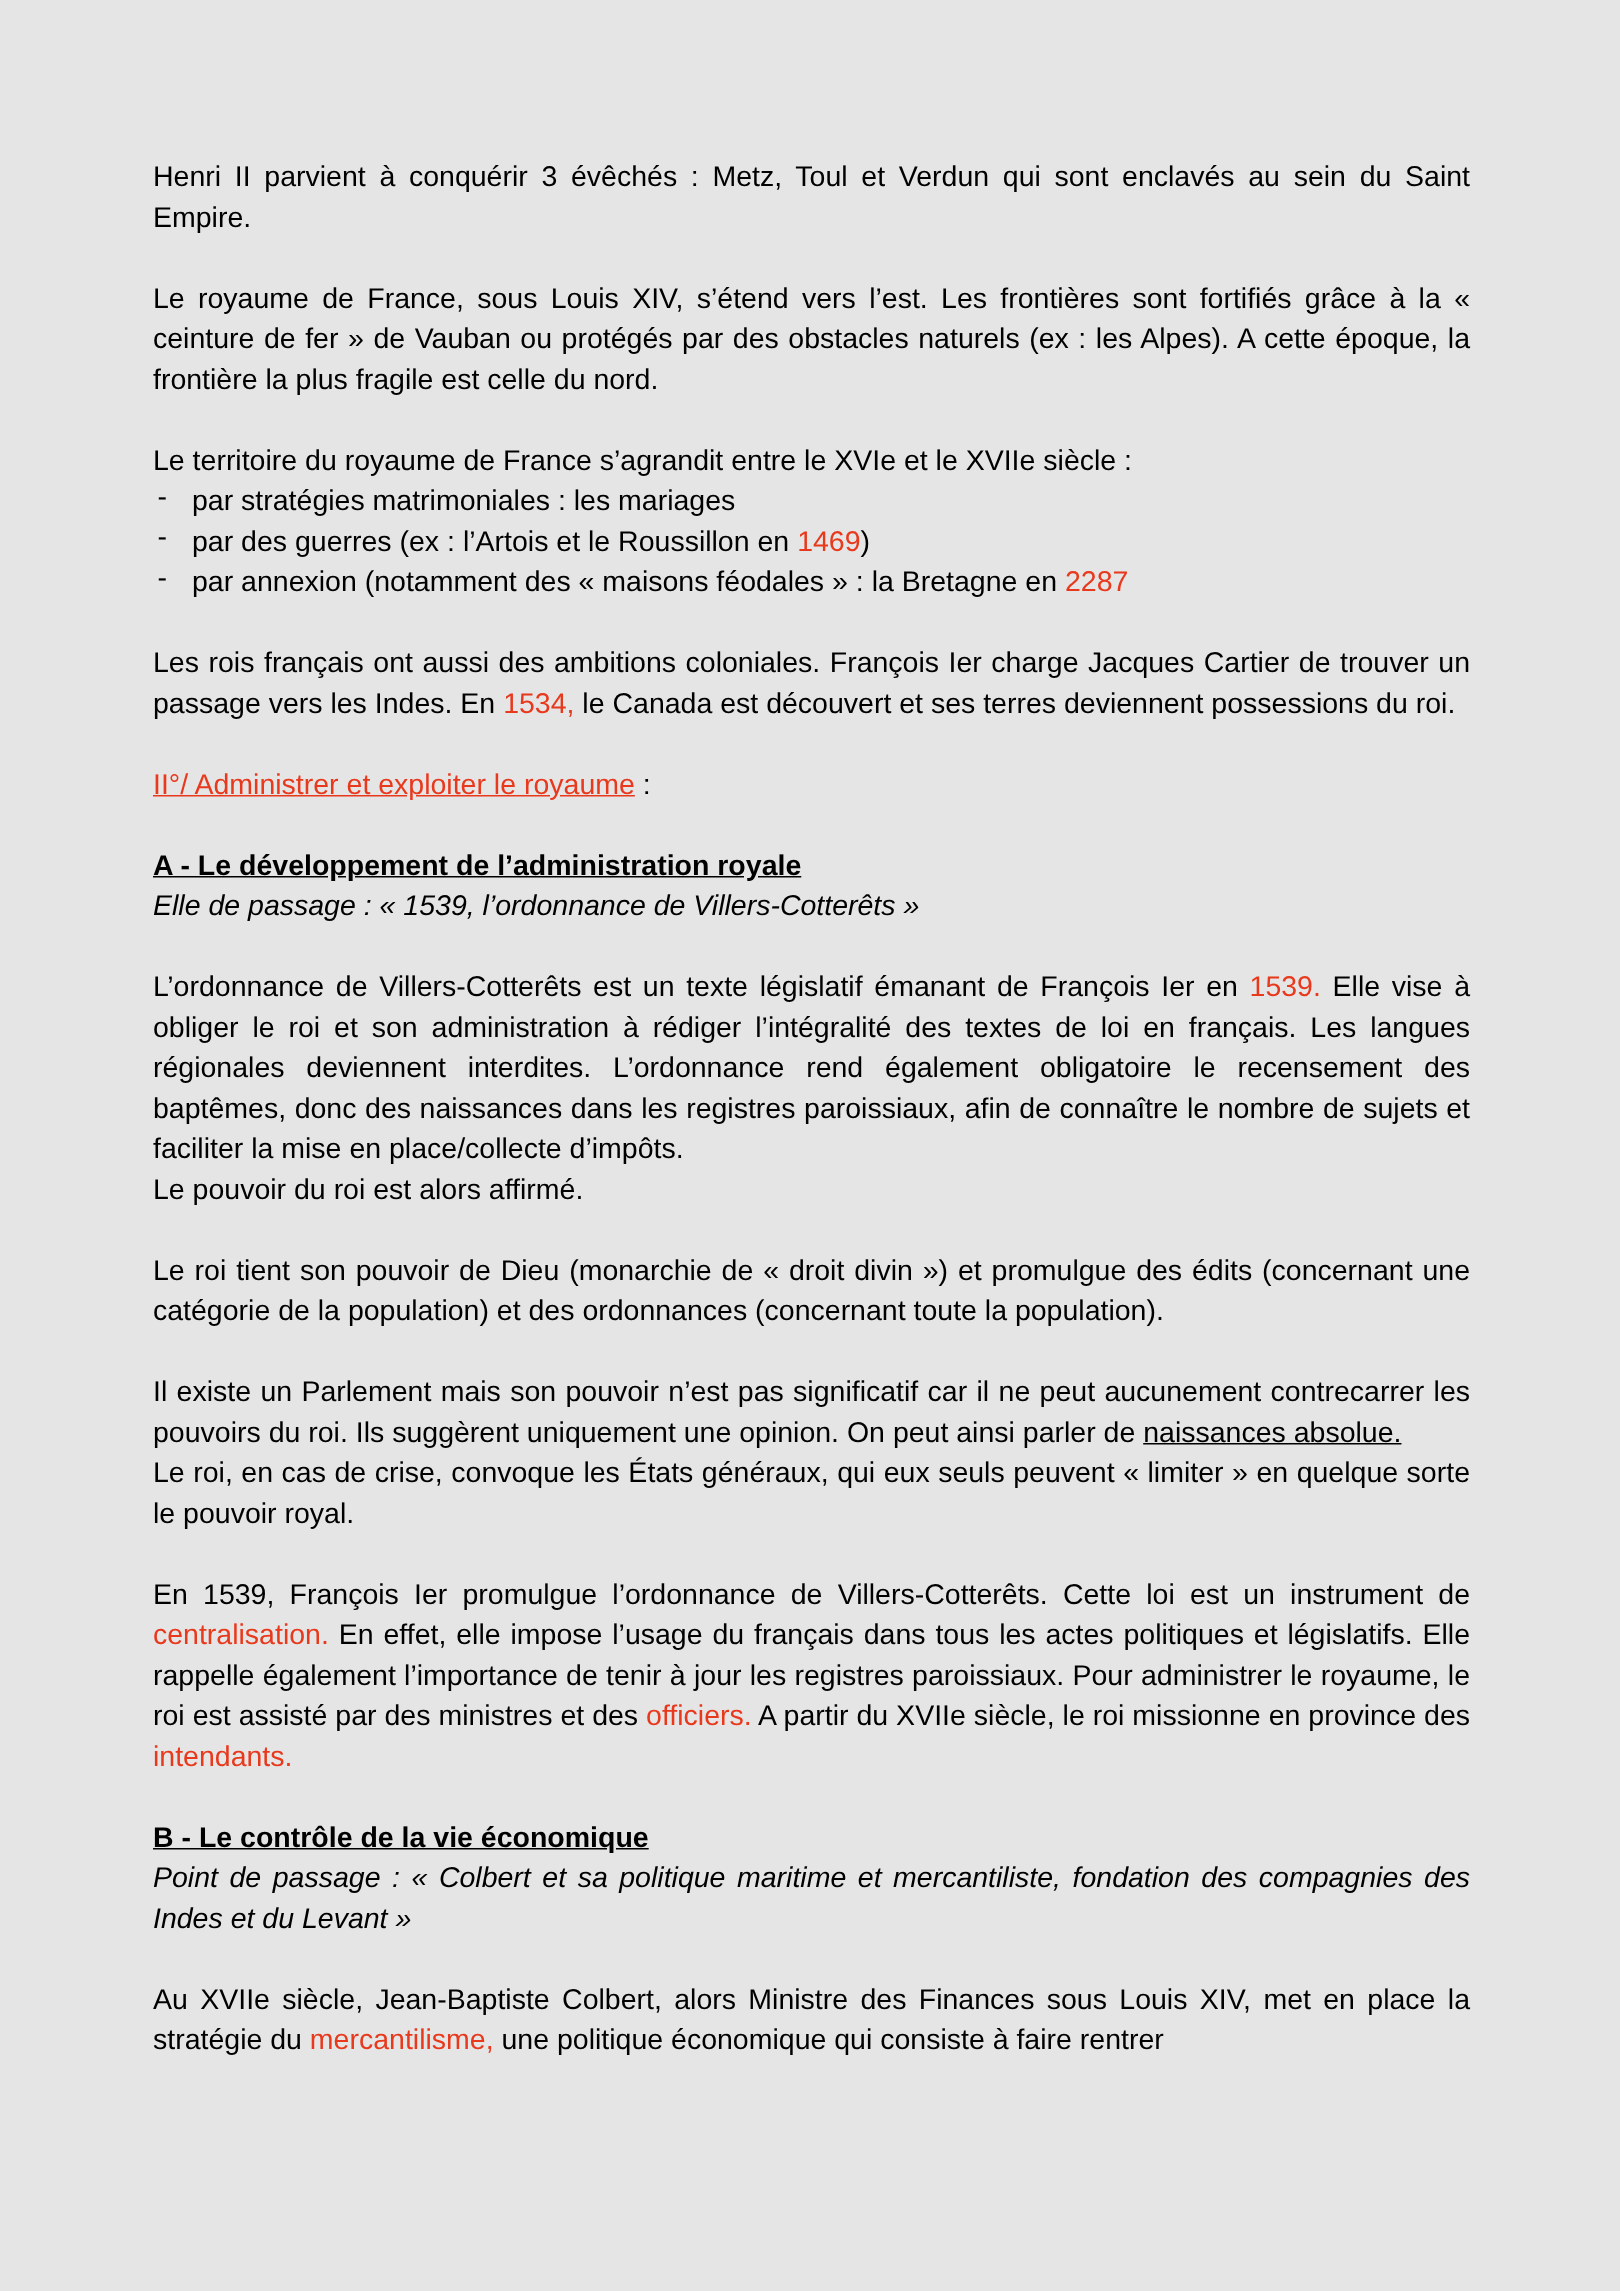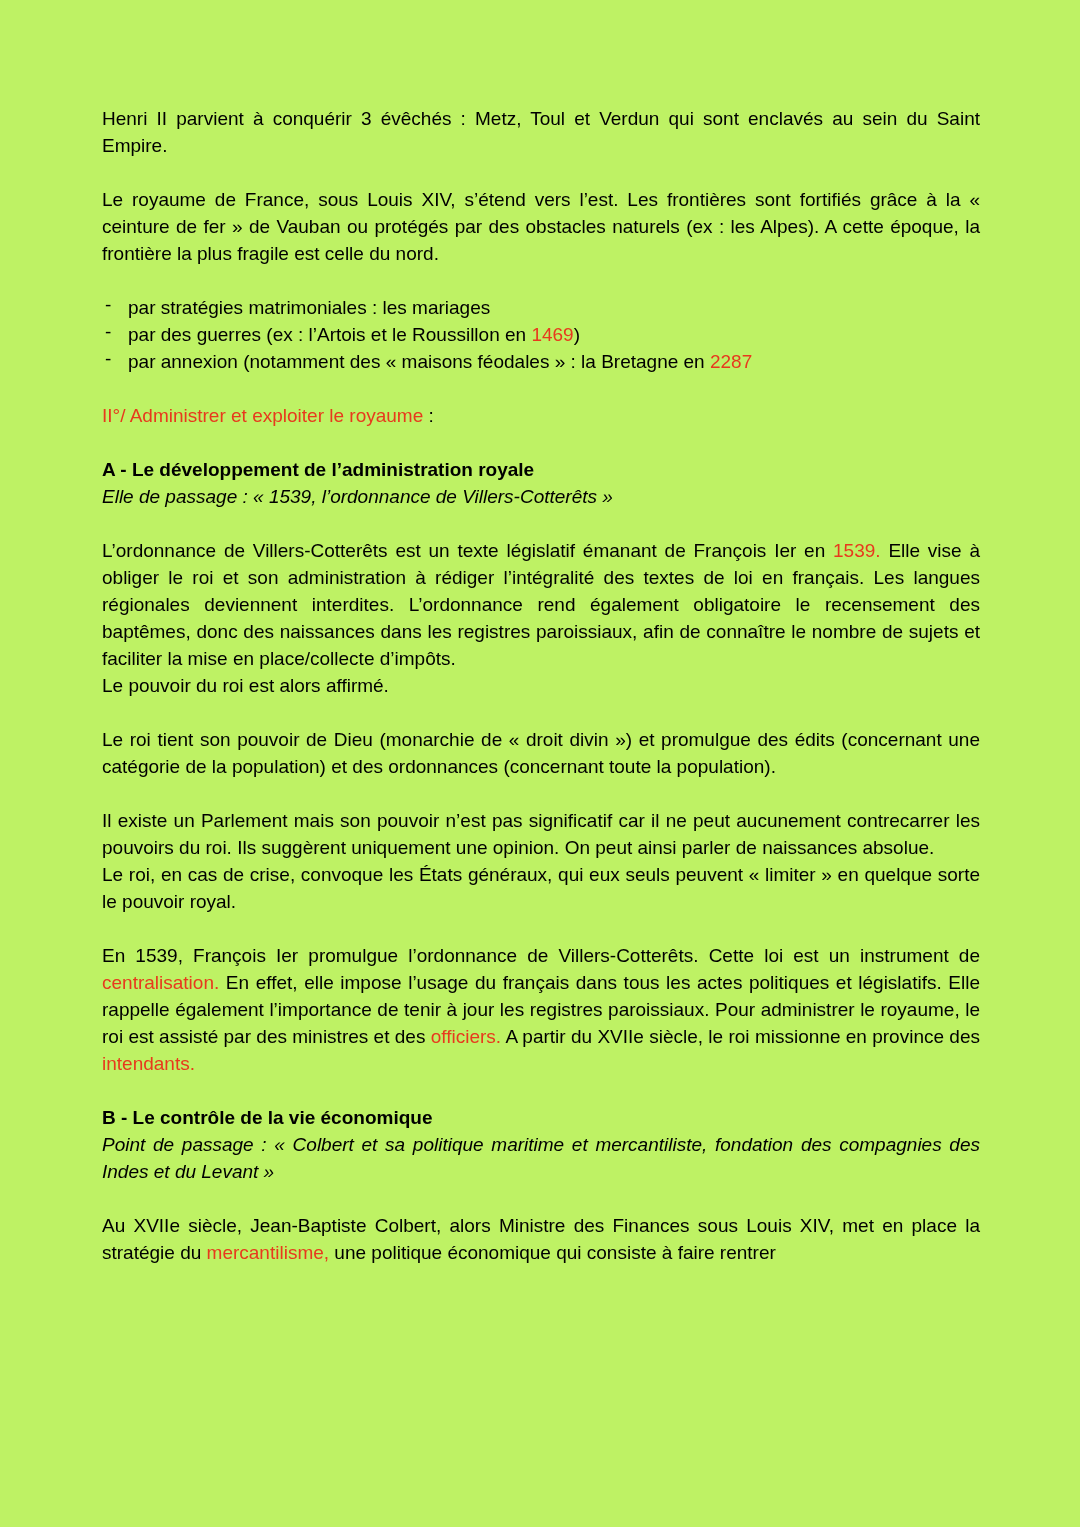--- a/index.html
+++ b/index.html
@@ -6,48 +6,50 @@
   html, body { background: #ffffff; }
   body {
     width: 1080px;
     height: 1527px;
     overflow: hidden;
     font-family: "Liberation Sans", "DejaVu Sans", sans-serif;
   }
   .page {
     width: 1080px;
     height: 1527px;
-    background: #bef264;
+    background: #e5e5e5;
     padding: 105px 100px 0 102px;
     color: var(--ink, #000000);
     font-size: 19px;
     line-height: 27px;
   }
   .doc p { margin: 0 0 27px 0; text-align: justify; }
   .doc p.tight { margin-bottom: 0; }
   .red { color: var(--accent, #e8391d); }
-  .u { }
+  .u { text-decoration: underline; }
   .b { font-weight: bold; }
   .i { font-style: italic; }
   .dash-list { margin: 0 0 27px 0; }
   .dash-item { position: relative; padding-left: 26px; text-align: justify; }
   .dash-item .marker { position: absolute; left: 3px; top: -3px; }
 </style>
 </head>
 <body style="background: rgb(255, 255, 255);">
 
 <div class="page">
   <div class="doc">
       <p><span>Henri II parvient à conquérir 3 évêchés : Metz, Toul et Verdun qui sont enclavés au sein du Saint Empire.</span></p>
       <p><span>Le royaume de France, sous Louis XIV, s’étend vers l’est. Les frontières sont fortifiés grâce à la « ceinture de fer » de Vauban ou protégés par des obstacles naturels (ex : les Alpes). A cette époque, la frontière la plus fragile est celle du nord.</span></p>
+      <p class="tight"><span>Le territoire du royaume de France s’agrandit entre le XVIe et le XVIIe siècle :</span></p>
       <div class="dash-list">
         <div class="dash-item"><span class="marker">-</span><span>par stratégies matrimoniales : les mariages</span></div>
         <div class="dash-item"><span class="marker">-</span><span>par des guerres (ex : l’Artois et le Roussillon en </span><span class="red">1469</span><span>)</span></div>
         <div class="dash-item"><span class="marker">-</span><span>par annexion (notamment des « maisons féodales » : la Bretagne en </span><span class="red">2287</span></div>
       </div>
+      <p><span>Les rois français ont aussi des ambitions coloniales. François Ier charge Jacques Cartier de trouver un passage vers les Indes. En </span><span class="red">1534,</span><span> le Canada est découvert et ses terres deviennent possessions du roi.</span></p>
       <p><span class="red u">II°/ Administrer et exploiter le royaume</span><span> :</span></p>
       <p class="tight"><span class="u b">A - Le développement de l’administration royale</span></p>
       <p><span class="i">Elle de passage : « 1539, l’ordonnance de Villers-Cotterêts »</span></p>
       <p><span>L’ordonnance de Villers-Cotterêts est un texte législatif émanant de François Ier en </span><span class="red">1539.</span><span> Elle vise à obliger le roi et son administration à rédiger l’intégralité des textes de loi en français. Les langues régionales deviennent interdites. L’ordonnance rend également obligatoire le recensement des baptêmes, donc des naissances dans les registres paroissiaux, afin de connaître le nombre de sujets et faciliter la mise en place/collecte d’impôts.</span><br><span>Le pouvoir du roi est alors affirmé.</span></p>
       <p><span>Le roi tient son pouvoir de Dieu (monarchie de « droit divin ») et promulgue des édits (concernant une catégorie de la population) et des ordonnances (concernant toute la population).</span></p>
       <p><span>Il existe un Parlement mais son pouvoir n’est pas significatif car il ne peut aucunement contrecarrer les pouvoirs du roi. Ils suggèrent uniquement une opinion. On peut ainsi parler de </span><span class="u">naissances absolue.</span><br><span>Le roi, en cas de crise, convoque les États généraux, qui eux seuls peuvent « limiter » en quelque sorte le pouvoir royal.</span></p>
       <p><span>En 1539, François Ier promulgue l’ordonnance de Villers-Cotterêts. Cette loi est un instrument de </span><span class="red">centralisation.</span><span> En effet, elle impose l’usage du français dans tous les actes politiques et législatifs. Elle rappelle également l’importance de tenir à jour les registres paroissiaux. Pour administrer le royaume, le roi est assisté par des ministres et des </span><span class="red">officiers.</span><span> A partir du XVIIe siècle, le roi missionne en province des </span><span class="red">intendants.</span></p>
       <p class="tight"><span class="u b">B - Le contrôle de la vie économique</span></p>
       <p><span class="i">Point de passage : « Colbert et sa politique maritime et mercantiliste, fondation des compagnies des Indes et du Levant »</span></p>
       <p><span>Au XVIIe siècle, Jean-Baptiste Colbert, alors Ministre des Finances sous Louis XIV, met en place la stratégie du </span><span class="red">mercantilisme,</span><span> une politique économique qui consiste à faire rentrer</span></p>

